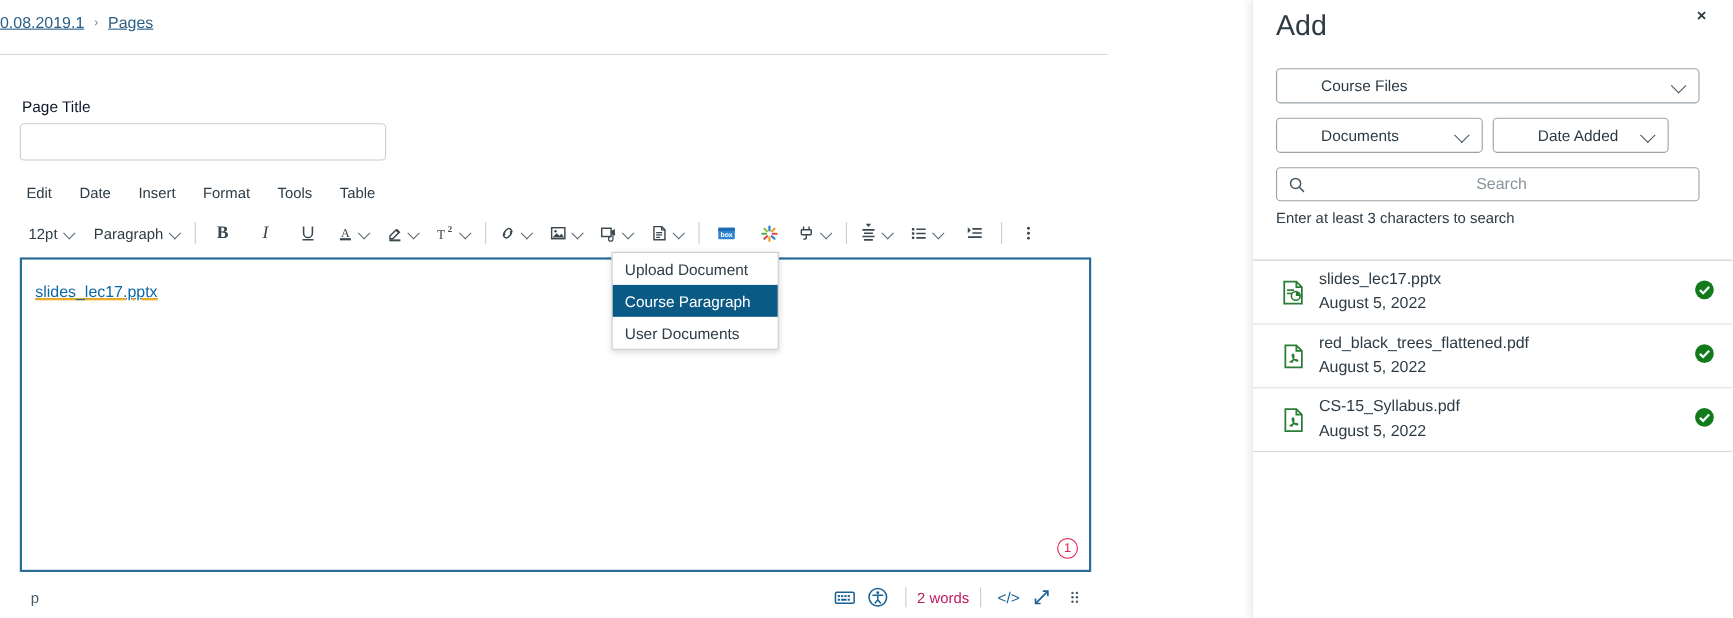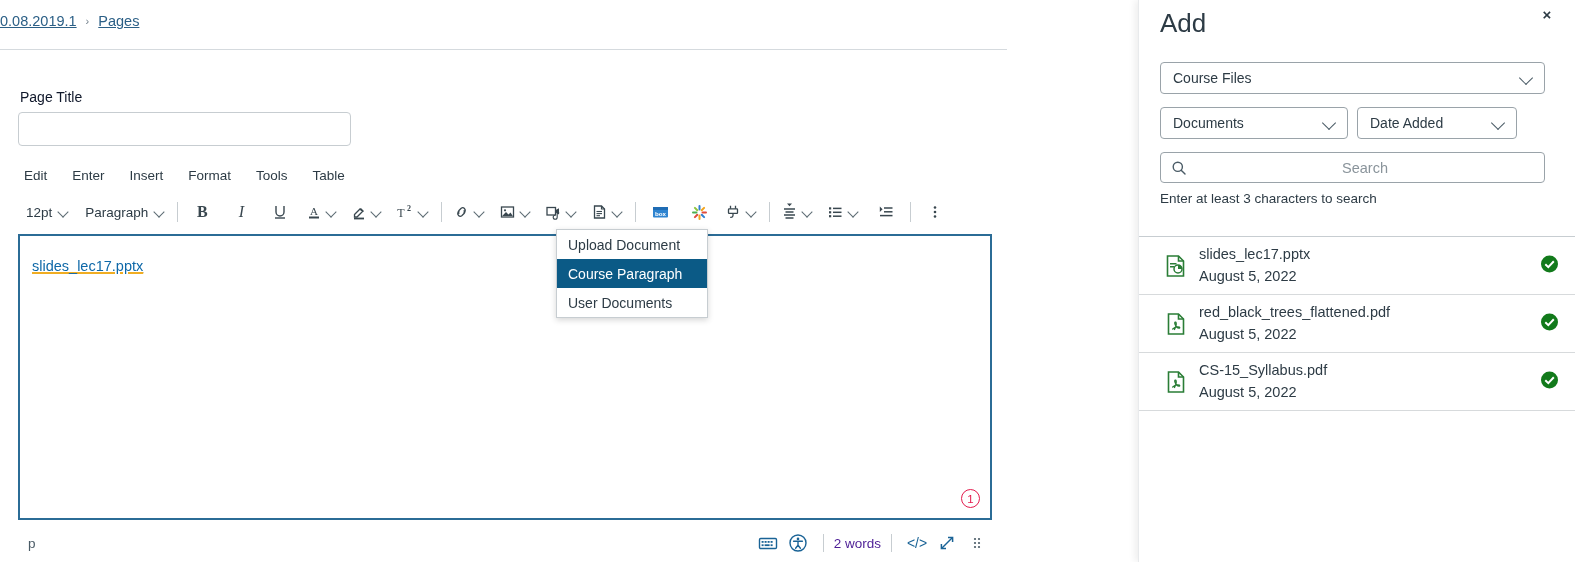--- a/index.html
+++ b/index.html
@@ -102,21 +102,21 @@
 
   
   .statusbar {
     position: absolute; left: 18px; top: 525px; width: 974px; height: 36px;
     display: flex; align-items: center;
   }
   .path-ind { font-size: 13.5px; color: #4a5b66; margin-left: 10px; }
   .sb-right { margin-left: auto; display: flex; align-items: center; gap: 0; }
   .sb-btn { width: 30px; height: 26px; display: flex; align-items: center; justify-content: center; cursor: pointer; }
   .sb-sep { width: 1px; height: 18px; background: #c7cdd1; margin: 0 10px; }
-  .wordcount { font-size: 13.5px; color: #4c1d95; white-space: nowrap; }
+  .wordcount { font-size: 13.5px; color: #be185d; white-space: nowrap; }
 
   
   .dropmenu {
     position: absolute; left: 556px; top: 229px;
     width: 152px;
     background: #fff; border: 1px solid #c7cdd1;
     box-shadow: 0 2px 6px rgba(0,0,0,.17);
     z-index: 40;
   }
   .dropmenu .dm-item {
@@ -140,21 +140,21 @@
   }
   .panel-title {
     position: absolute; left: 21px; top: 8px;
     font-size: 26px; color: #2d3b45; font-weight: normal;
   }
   .sel {
     position: absolute; border: 1px solid #9aa3a9; border-radius: 4px;
     background: #fff; display: flex; align-items: center;
     padding: 0 10px 0 12px; font-size: 14px; color: #2d3b45; cursor: pointer;
   }
-  .sel .sel-label { flex: 1; white-space: nowrap; overflow: hidden; }
+  .sel .sel-label { flex: 1; white-space: nowrap; overflow: hidden; margin-left: 28px; }
   .sel .chev {
     width: 14px; height: 14px; position: relative; margin-left: 6px; flex: none;
   }
   .sel .chev::before {
     content: ""; position: absolute; left: 1px; top: 2px;
     width: 9px; height: 9px;
     border-right: 1.7px solid #4a5b66; border-bottom: 1.7px solid #4a5b66;
     transform: rotate(45deg);
   }
   #sel-source { left: 21px; top: 62px; width: 385px; height: 32px; }
@@ -203,21 +203,21 @@
     <span class="crumb-link">Pages</span>
   </div>
 
   <div class="hr-top"></div>
 
   <div class="page-title-label">Page Title</div>
   <input class="page-title-input" type="text" value="" style="">
 
   <div class="menubar">
     <span class="mi">Edit</span>
-    <span class="mi">Enter</span>
+    <span class="mi">Date</span>
     <span class="mi">Insert</span>
     <span class="mi">Format</span>
     <span class="mi">Tools</span>
     <span class="mi">Table</span>
   </div>
 
   <div class="toolbar">
 
     <div class="tb-item">
       <span class="tb-text">12pt</span>

